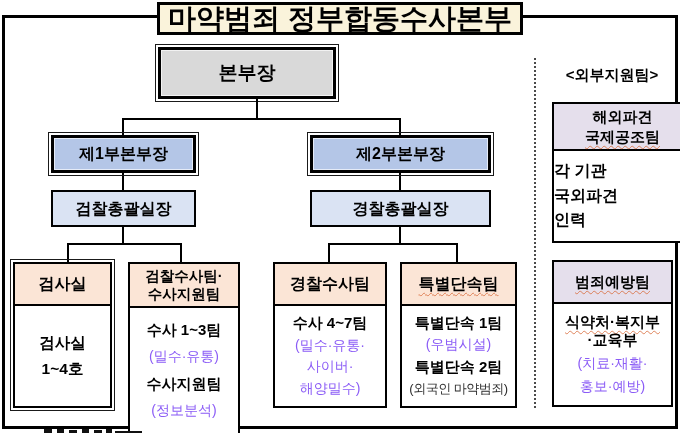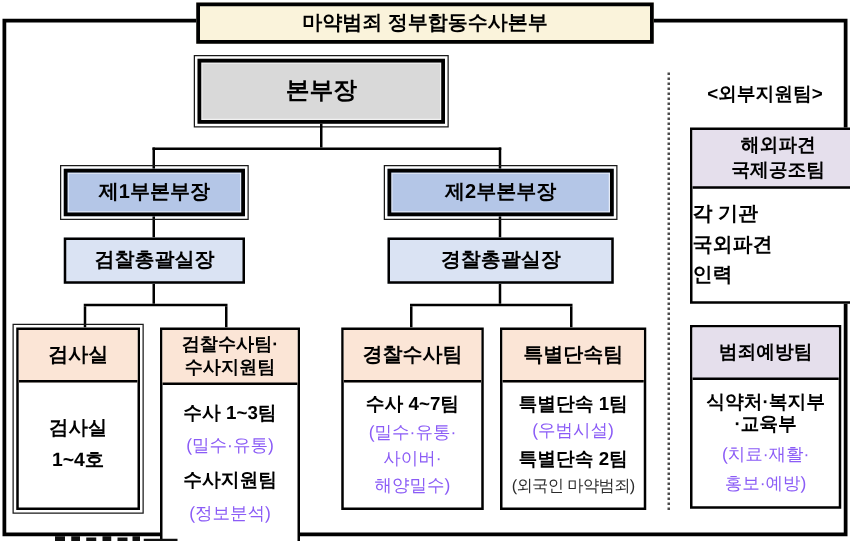--- a/index.html
+++ b/index.html
@@ -10,22 +10,22 @@
   .abs{position:absolute;box-sizing:border-box;}
   
   #frame{left:2px;top:15px;width:676px;height:414px;border:3px solid #000;background:transparent;}
   
   .box{
     border:2px solid #000;display:flex;align-items:center;justify-content:center;
     text-align:center;font-weight:bold;line-height:1.2;
   }
   .framed{outline:1px solid #1a1a1a;outline-offset:2px;border-width:3px;
           box-shadow:inset 0 0 0 1px rgba(255,255,255,.65);}
-  #title-box{left:157px;top:2px;width:366px;height:33px;background:#FAF3DB;border:3px solid #000;font-size:16px;z-index:5;}
-  #head-box{left:158px;top:47px;width:198px;height:52px;background:#D9D9D9;font-size:19px;}
+  #title-box{left:157px;top:2px;width:366px;height:33px;background:#FAF3DB;border:3px solid #000;font-size:28px;z-index:5;}
+  #head-box{left:158px;top:47px;width:178px;height:52px;background:#D9D9D9;font-size:19px;}
   .deputy{background:#B4C6E7;font-size:16px;}
   .director{background:#DAE3F3;font-size:16px;}
   #deputy1{left:51px;top:135px;width:145px;height:38px;}
   #director1{left:51px;top:190px;width:145px;height:37px;}
   #deputy2{left:310px;top:135px;width:181px;height:38px;}
   #director2{left:310px;top:190px;width:181px;height:37px;}
   
   .line{background:#000;}
   
   .unit{border:2px solid #000;background:#fff;display:flex;flex-direction:column;}
@@ -56,21 +56,21 @@
               font-weight:bold;font-size:15px;line-height:1.3;text-align:center;}
   #ext-team0{left:552px;top:102px;width:141px;height:141px;}
   #ext-team0 .ext-header{height:45px;}
   #ext-team0 .ext-body{flex:1;display:flex;flex-direction:column;align-items:flex-start;justify-content:space-evenly;
                        font-weight:bold;font-size:16px;padding:6px 0;}
   #ext-team1{left:552px;top:260px;width:121px;height:147px;}
   #ext-team1 .ext-header{height:40px;}
   #ext-team1 .ext-body{flex:1;display:flex;flex-direction:column;align-items:center;justify-content:space-evenly;
                        padding:4px 0;text-align:center;}
   .ext-bold{font-weight:bold;font-size:15px;line-height:1.25;white-space:nowrap;}
-  .sq{text-decoration-style:wavy;text-decoration-color:rgba(216,106,58,.8);
+  .sq{text-decoration:underline;text-decoration-style:wavy;text-decoration-color:rgba(216,106,58,.8);
       text-decoration-thickness:1px;text-underline-offset:3px;}
   
   .frag{position:absolute;background:#111;}
 </style>
 </head>
 <body>
 
 <div id="stage">
 
   <div id="frame" class="abs"></div>

